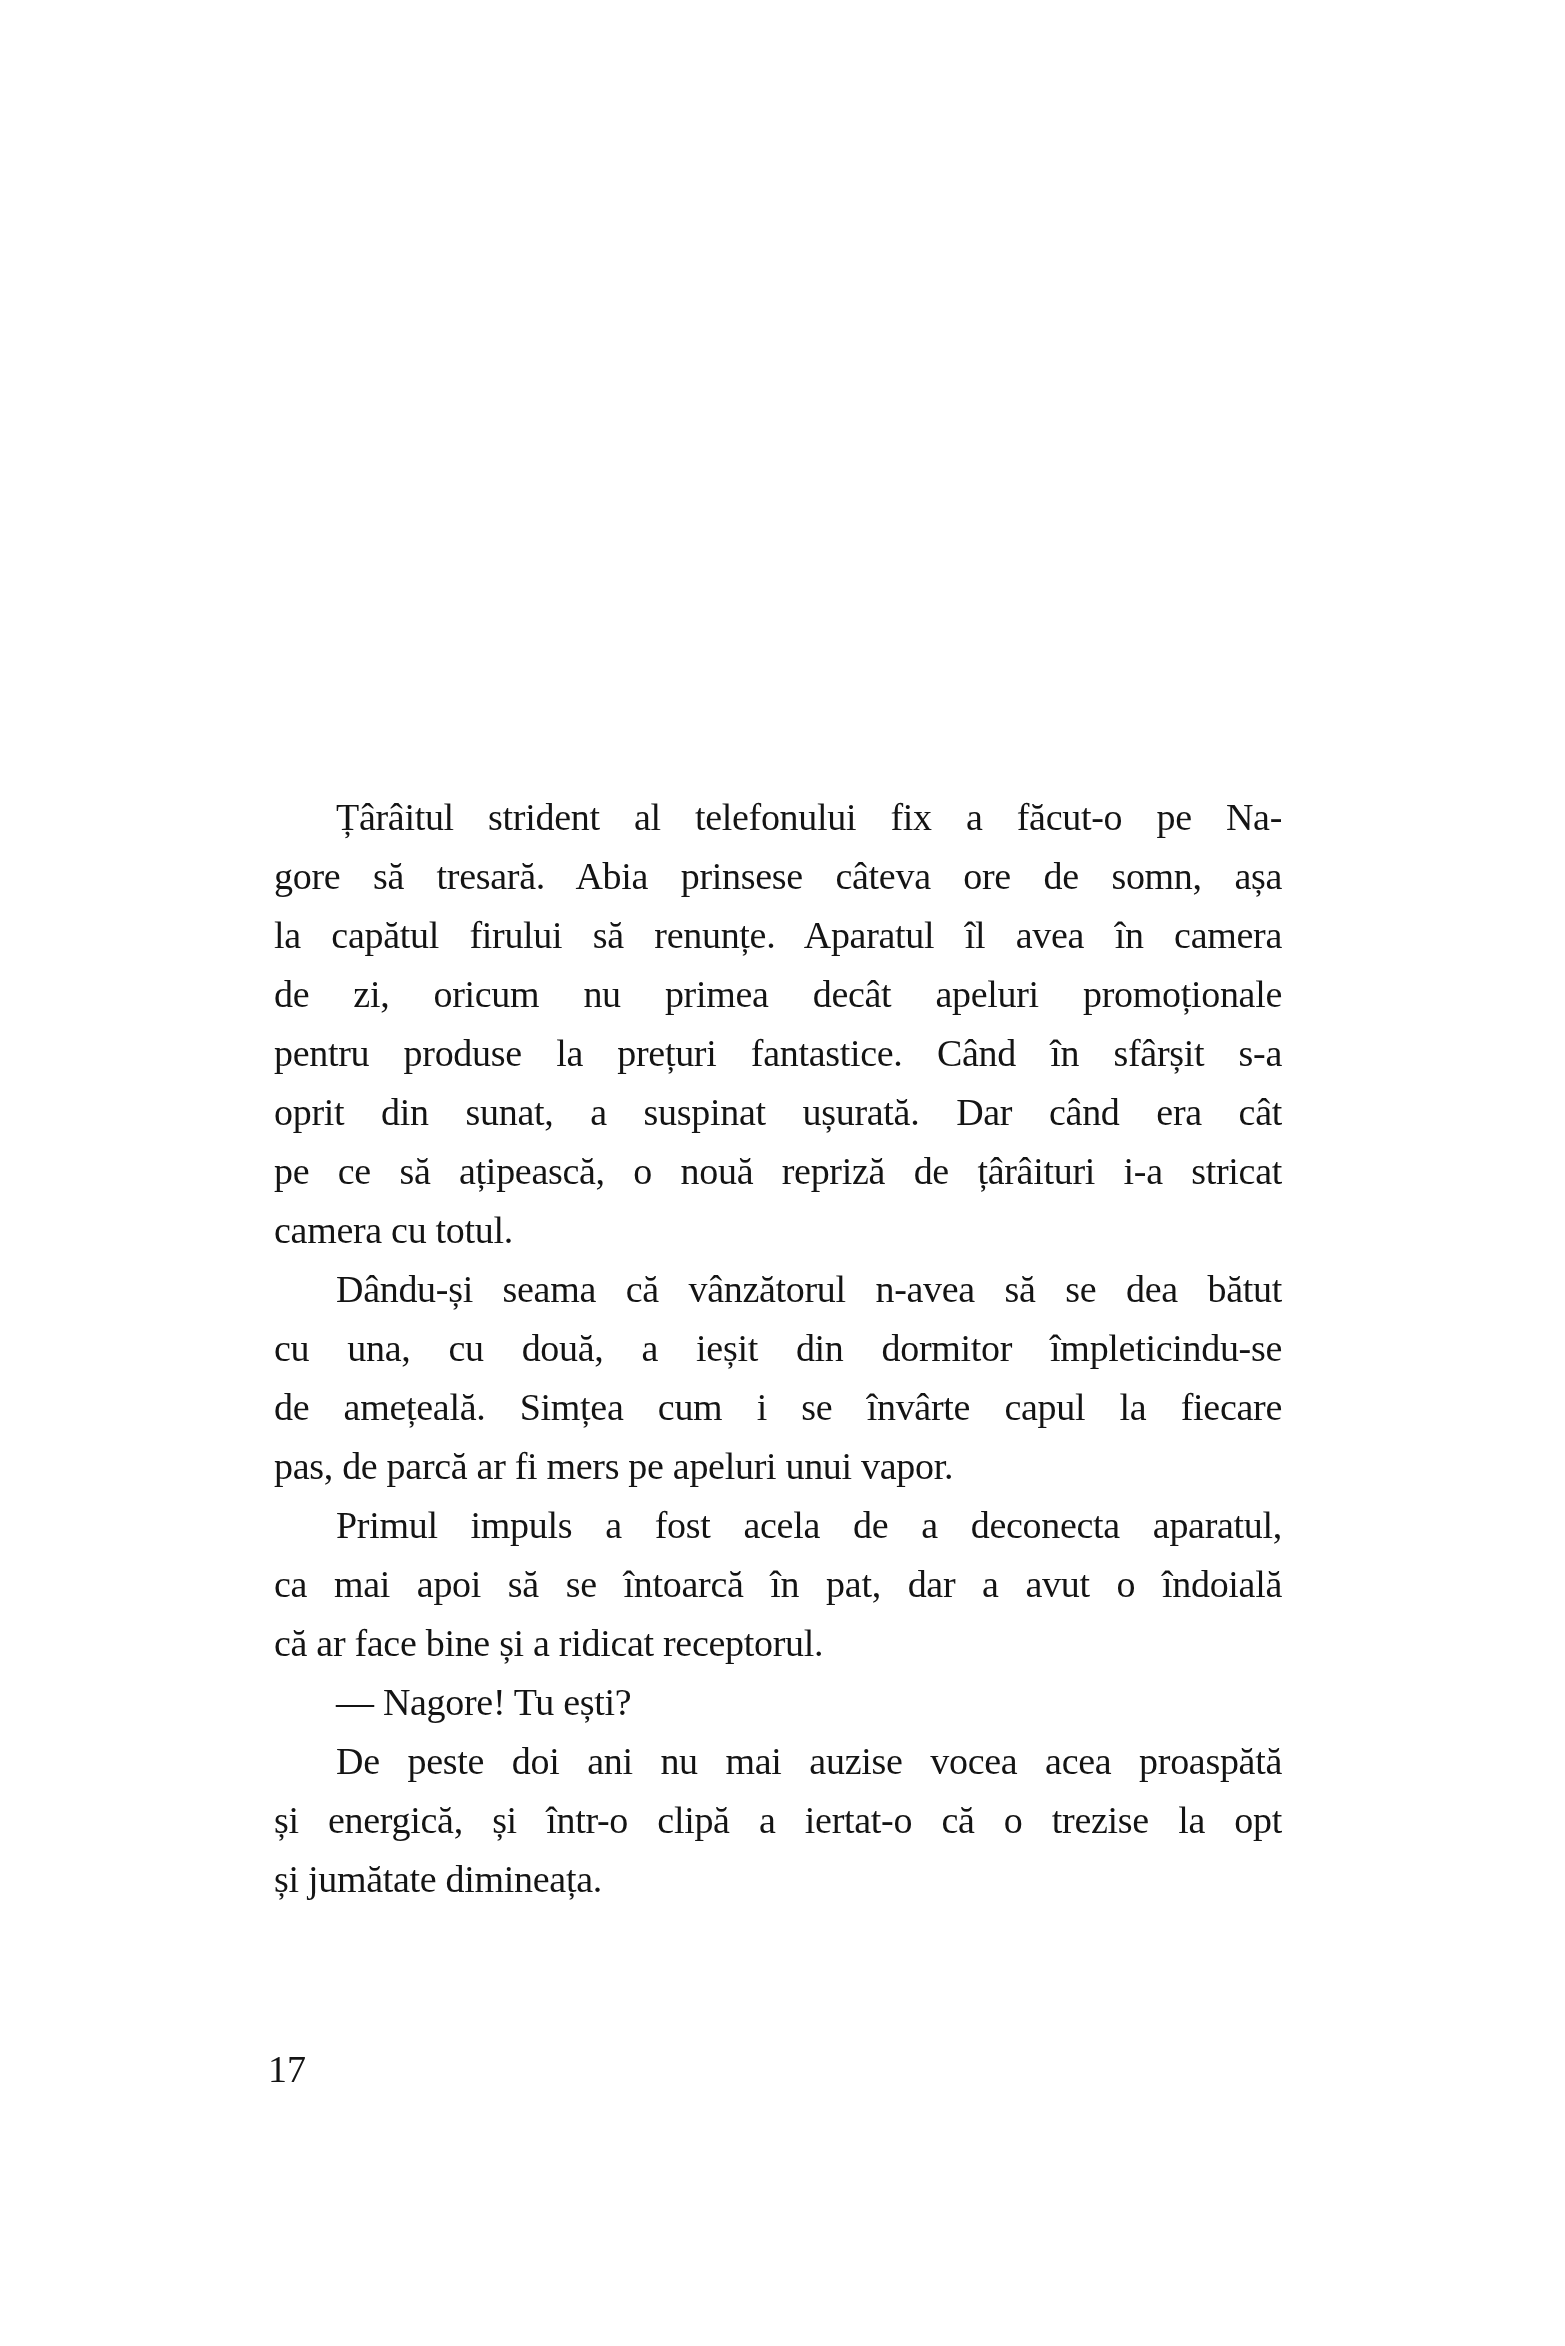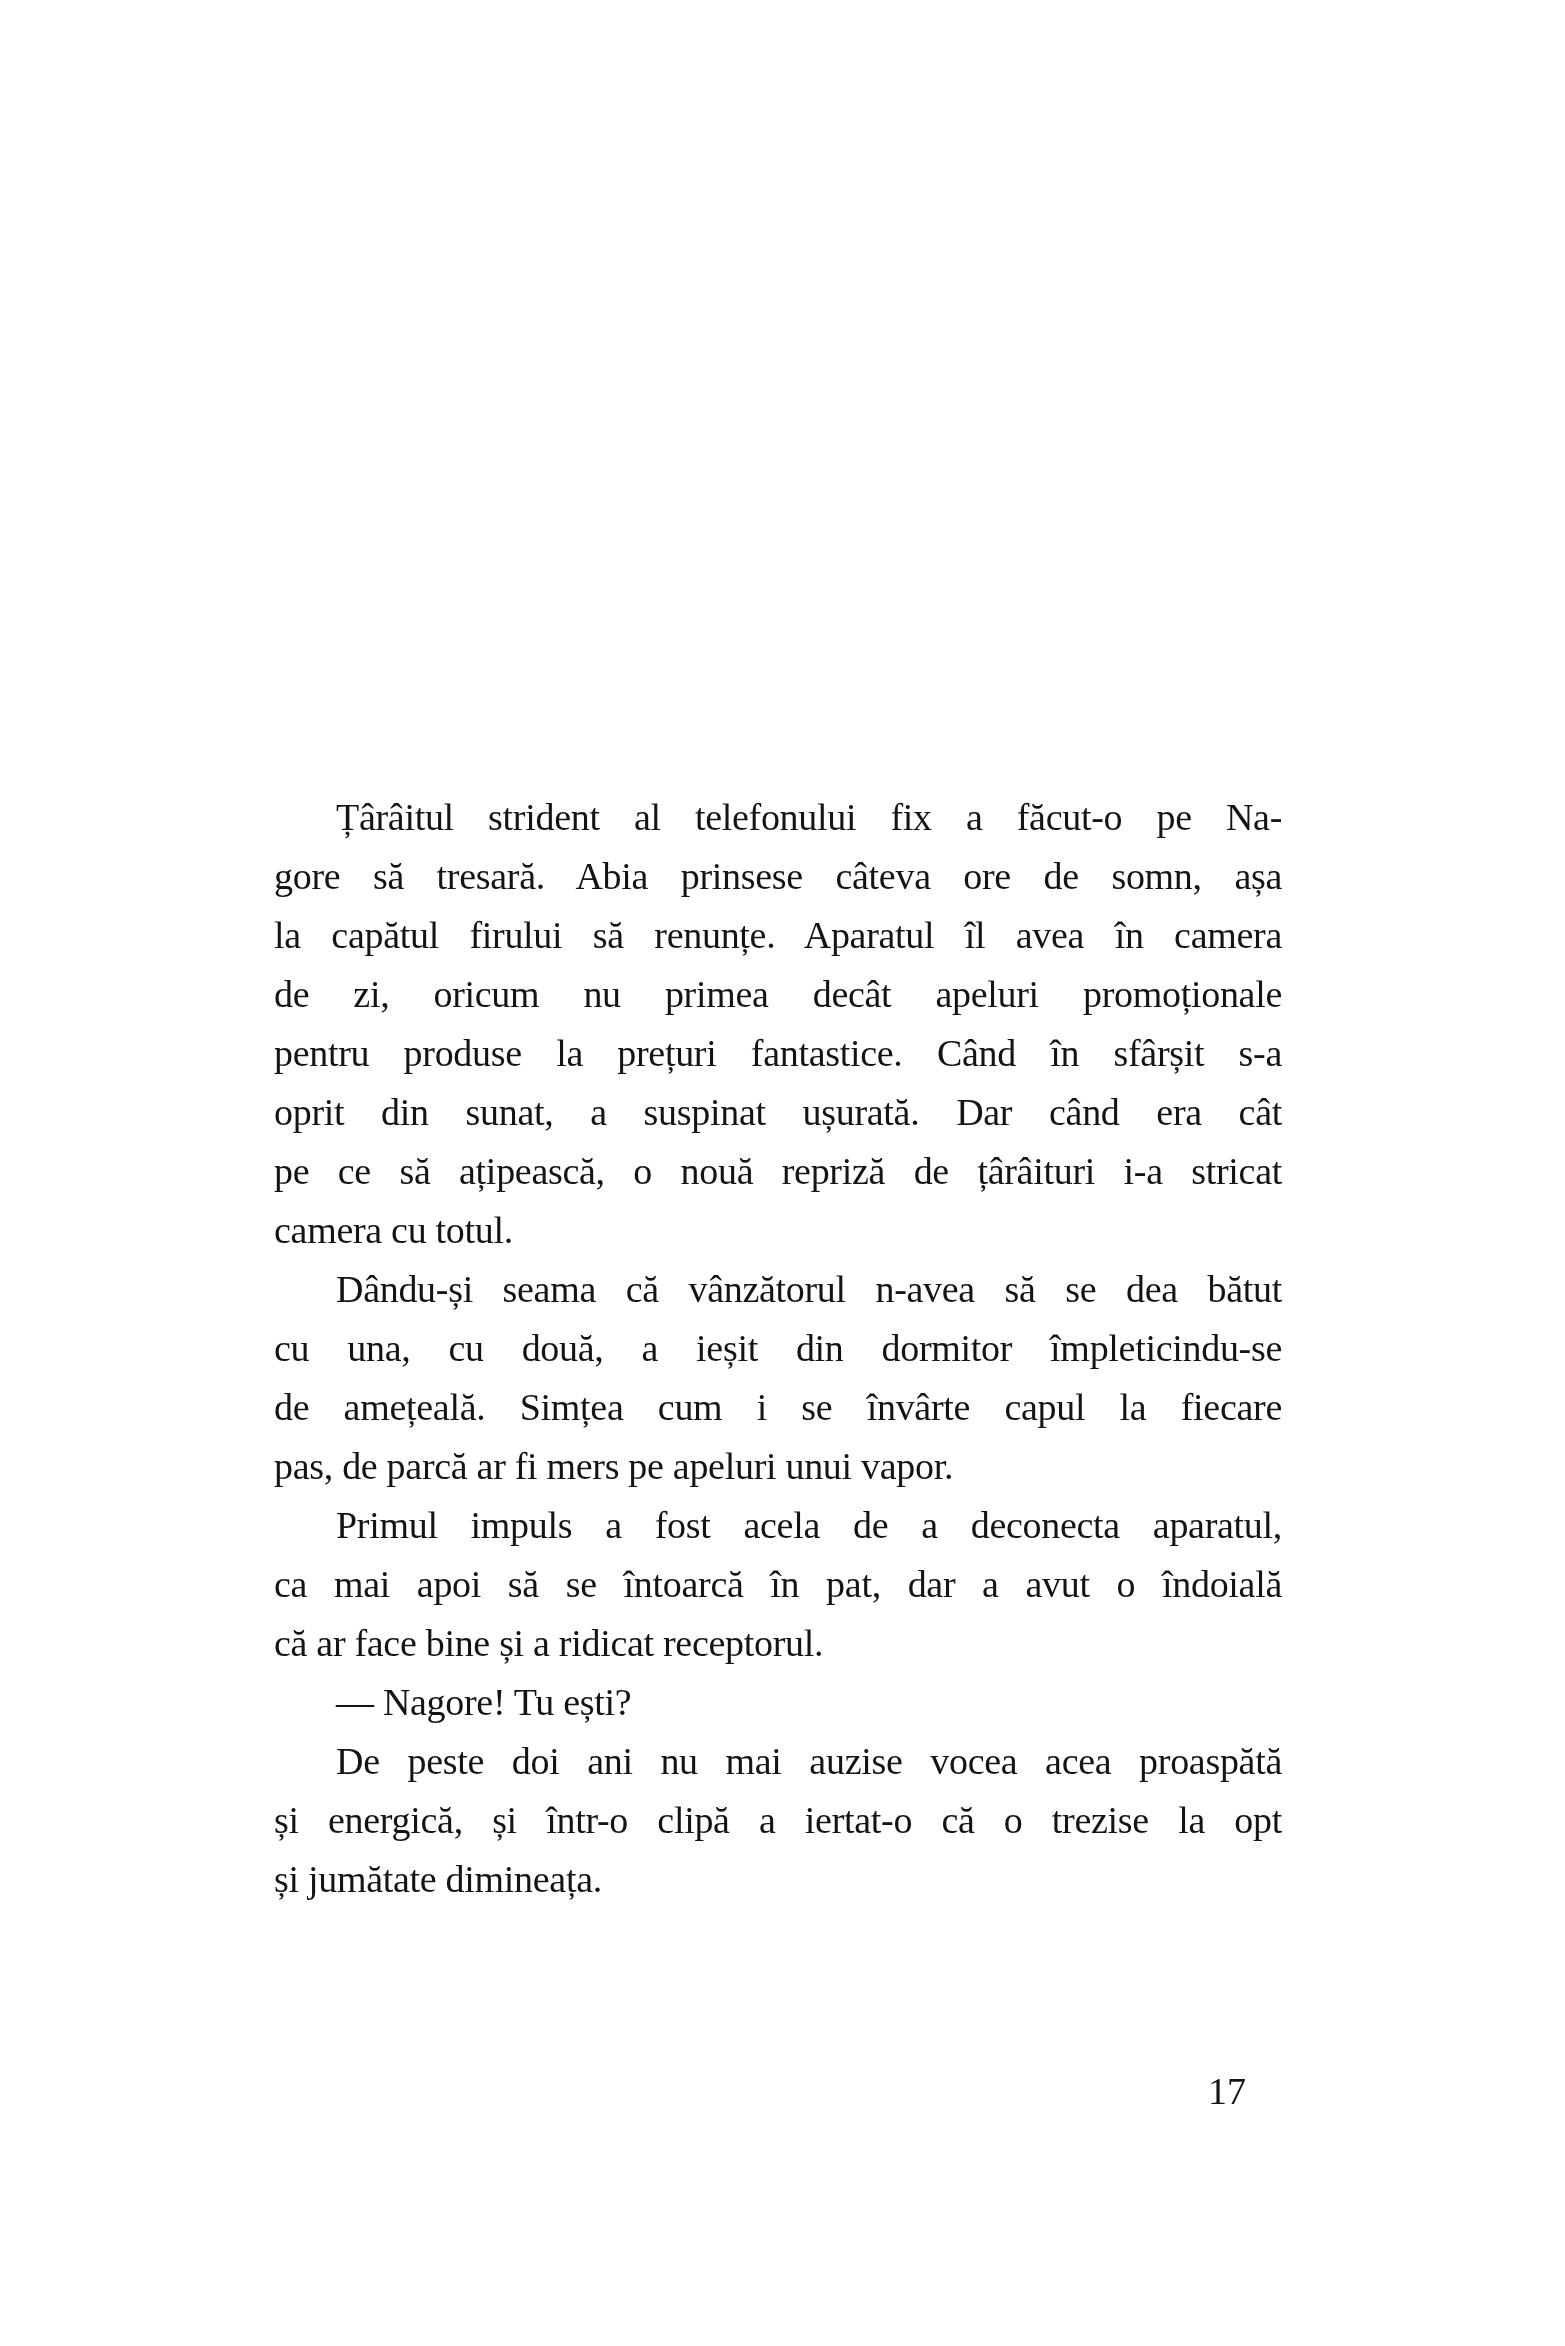--- a/index.html
+++ b/index.html
@@ -44,25 +44,24 @@
     content: "";
     display: inline-block;
     width: 100%;
     height: 0;
   }
   .line.indent {
     text-indent: 62px;
   }
   .pagenum-row {
     position: absolute;
-    left: 238px;
+    left: 268px;
     top: 2050px;
     width: 1008px;
-    text-align: right;
-    margin-top: 22px;
+    text-align: left;
   }
   .pagenum {
     font-size: 38px;
     line-height: 1;
     color: #141414;
   }
 </style>
 </head>
 <body>
 

